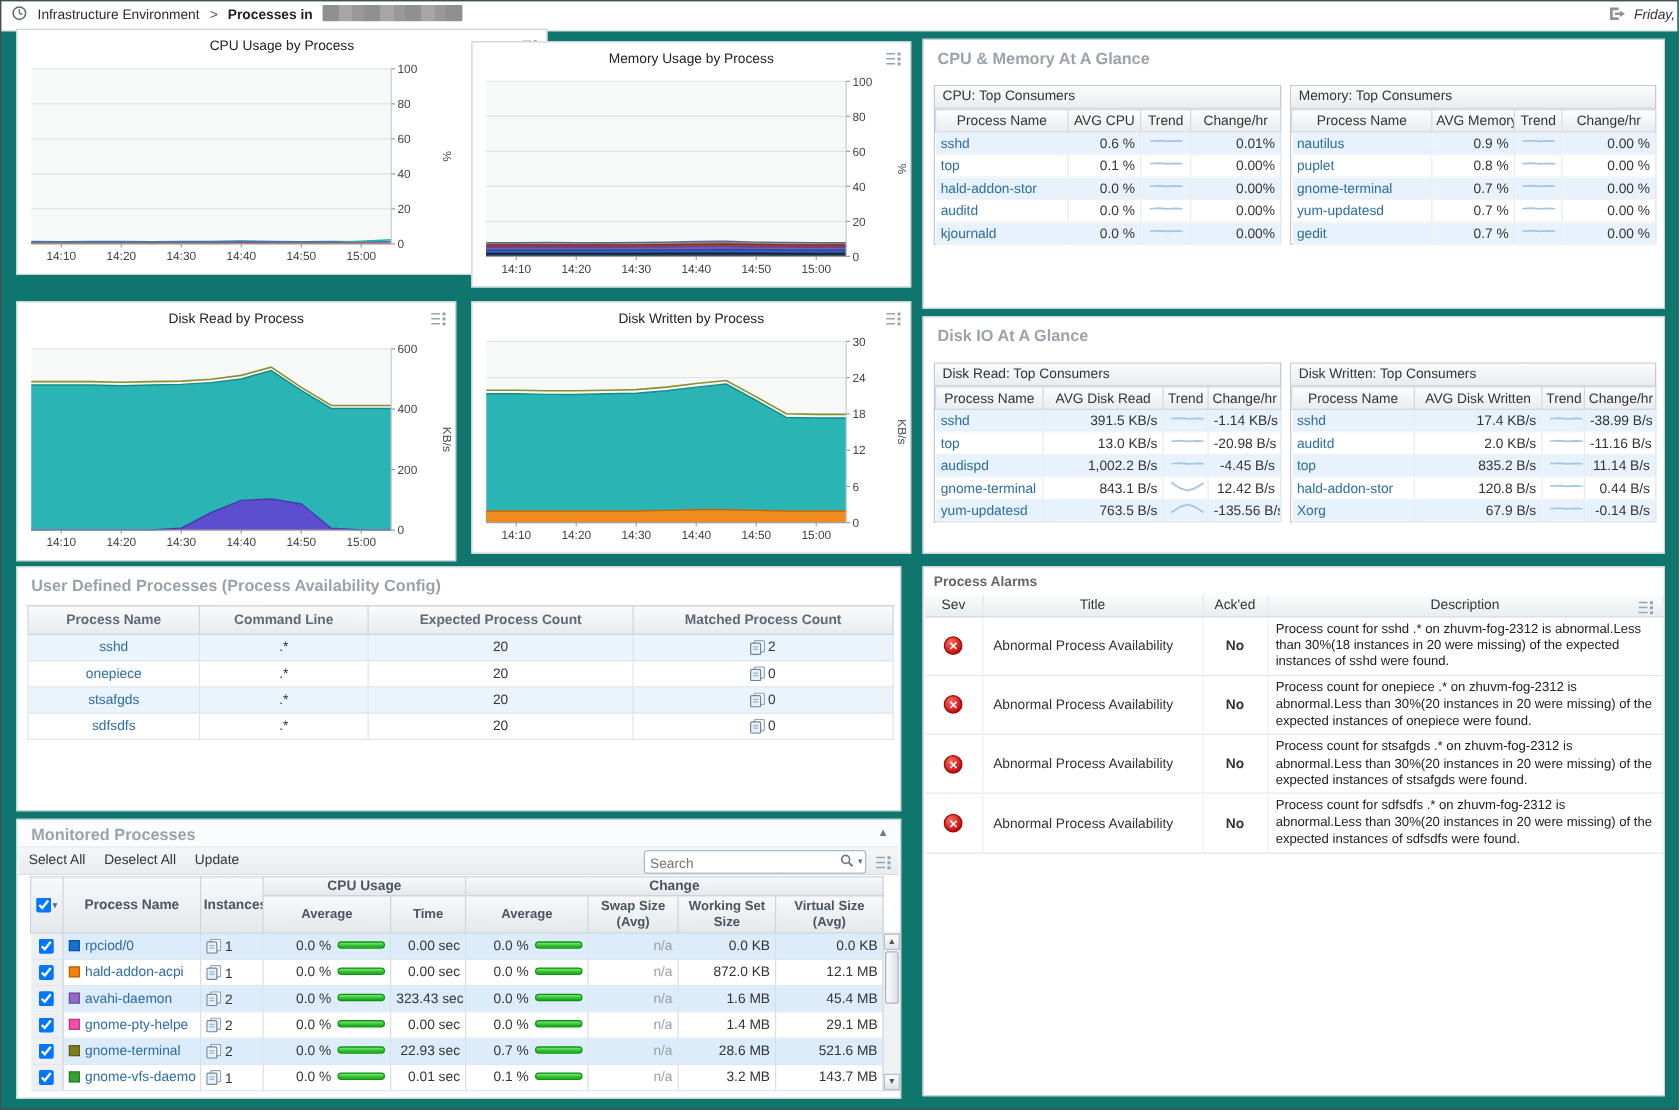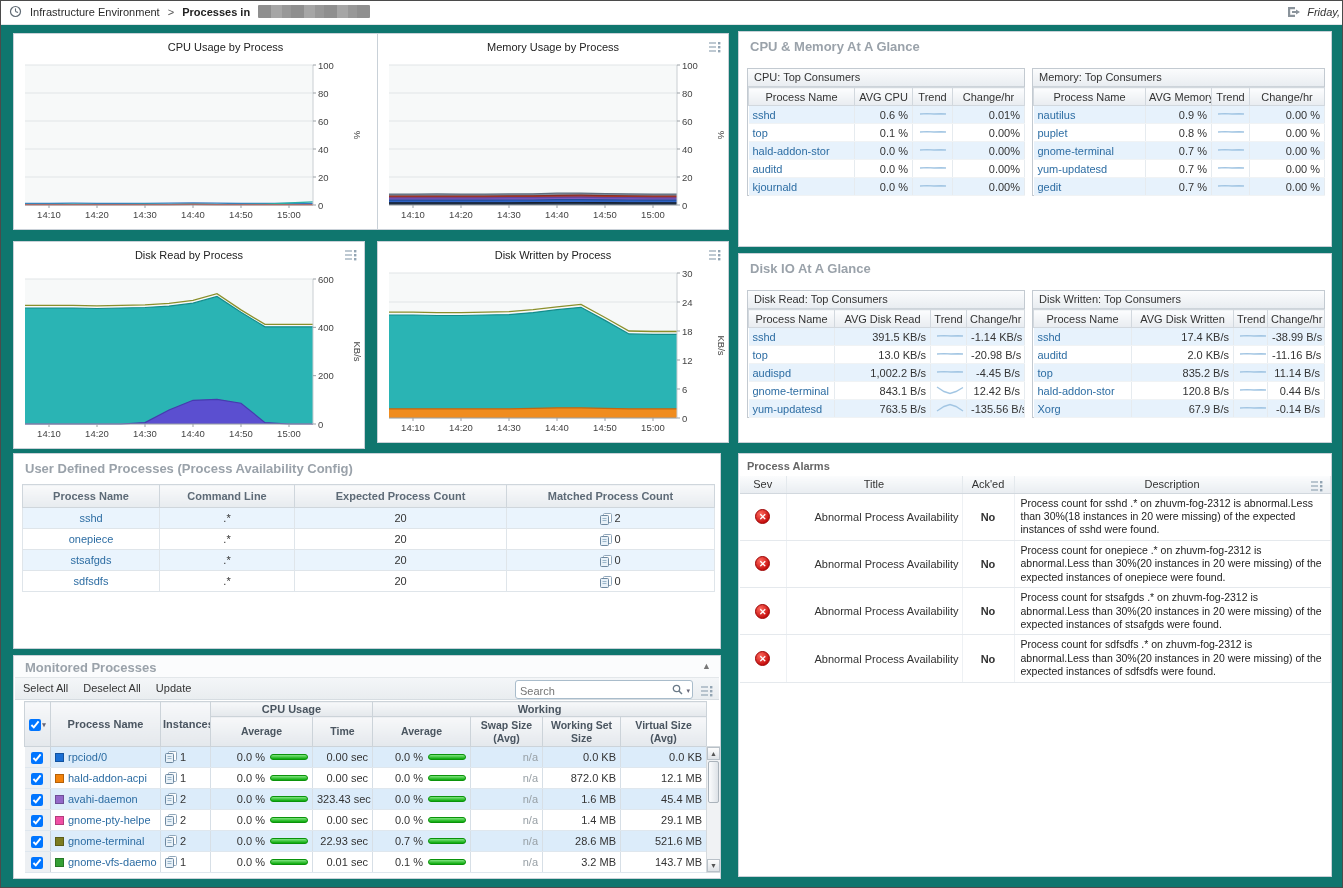--- a/index.html
+++ b/index.html
@@ -35,21 +35,21 @@
   .udp-table td{border:1px solid #dfe5ea;height:21px;text-align:center;}
   .udp-table tr.alt td{background:#eaf4fd;}
   .mi{display:inline-block;vertical-align:-1px;margin-right:2px;}
   .alarms-title{color:#666;font-weight:bold;font-size:11px;padding:6px 0 4px 8px;}
   .alarm-table{border-collapse:collapse;table-layout:fixed;width:590px;margin-left:1px;}
   .alarm-table th{background:linear-gradient(#fbfcfd,#e9edf1);border-bottom:1px solid #d2d8de;border-right:1px solid #e4e9ed;height:17px;font-weight:normal;color:#333;}
   .alarm-table td{border-bottom:1px solid #e5e9ed;border-right:1px solid #eef1f4;vertical-align:middle;}
   .alarm-table tr{height:44px;}
   .a-sev{text-align:center;}
   .sev{display:inline-block;width:15px;height:15px;border-radius:50%;background:radial-gradient(circle at 35% 30%,#ff6a5e,#c40c0c 75%);color:#fff;font-size:9px;font-weight:bold;line-height:15px;text-align:center;border:1px solid #9e0808;cursor:pointer;}
-  .a-title{padding-left:28px;}
+  .a-title{padding-left:8px;}
   .a-ack{text-align:center;font-weight:bold;}
   .a-desc{font-size:10.5px;line-height:1.28;padding:3px 6px;color:#222;}
   .alarm-cicon{position:absolute;right:8px;top:26px;}
   .mon-titlebar{position:absolute;left:0;top:0;width:100%;height:21px;background:#fbfcfd;}
   .mon-titlebar .big-title{padding-top:4px;}
   .collapse{position:absolute;right:9px;top:5px;color:#777;font-size:9px;cursor:pointer;}
   .mon-toolbar{position:absolute;left:1px;right:1px;top:21px;height:23px;background:linear-gradient(#f4f6f8,#e9edf0);border-top:1px solid #e3e7ea;border-bottom:1px solid #d6dce1;line-height:21px;padding-left:8px;}
   .tb-link{color:#333;margin-right:12px;}
   .searchbox{position:absolute;right:26px;top:2px;width:178px;height:19px;background:#fff;border:1px solid #a9bccb;border-radius:3px;}
   .searchbox input{border:none;outline:none;width:142px;height:16px;font-size:11px;padding:0 4px;background:transparent;color:#444;}
@@ -96,21 +96,21 @@
     <span class="redacted"></span>
     <span class="tr-right">
       <span class="exit-ic"><svg width="14" height="12" viewBox="0 0 14 12">
             <path d="M1 1 h7 v2.2 H3.2 v5.6 H8 V11 H1 z" fill="#8a939b"></path>
             <path d="M9 3.5 L13 6 L9 8.5 V7 H5 V5 h4 z" fill="#8a939b"></path>
           </svg></span>
       <span>Friday,</span>
     </span>
   </div>
 
-  <div class="panel" style="left:12px;top:32px;width:425px;height:197px;">
+  <div class="panel" style="left:12px;top:22px;width:425px;height:197px;">
     <div class="chart-title">CPU Usage by Process</div>
     <span class="cicon chart-cicon"><svg width="13" height="12" viewBox="0 0 13 12">
           <g stroke="#93a5b4" stroke-width="1.2">
             <line x1="1" y1="2" x2="8" y2="2"></line>
             <line x1="1" y1="6" x2="8" y2="6"></line>
             <line x1="1" y1="10" x2="8" y2="10"></line>
           </g>
           <g fill="#93a5b4">
             <rect x="10" y="1" width="2.4" height="2.4"></rect>
             <rect x="10" y="5" width="2.4" height="2.4"></rect>
@@ -744,21 +744,21 @@
           <col style="width:72px">
           <col style="width:78px">
           <col style="width:86px">
       </colgroup>
       <thead>
         <tr class="g">
           <th rowspan="2"><input type="checkbox" checked="" style=""><span class="hdr-caret">▾</span></th>
           <th rowspan="2">Process Name</th>
           <th rowspan="2">Instances</th>
           <th colspan="2">CPU Usage</th>
-          <th colspan="4">Working</th>
+          <th colspan="4">Change</th>
         </tr>
         <tr class="s">
           <th>Average</th>
           <th>Time</th>
           <th>Average</th>
           <th>Swap Size (Avg)</th>
           <th>Working Set Size</th>
           <th>Virtual Size (Avg)</th>
         </tr>
       </thead>

